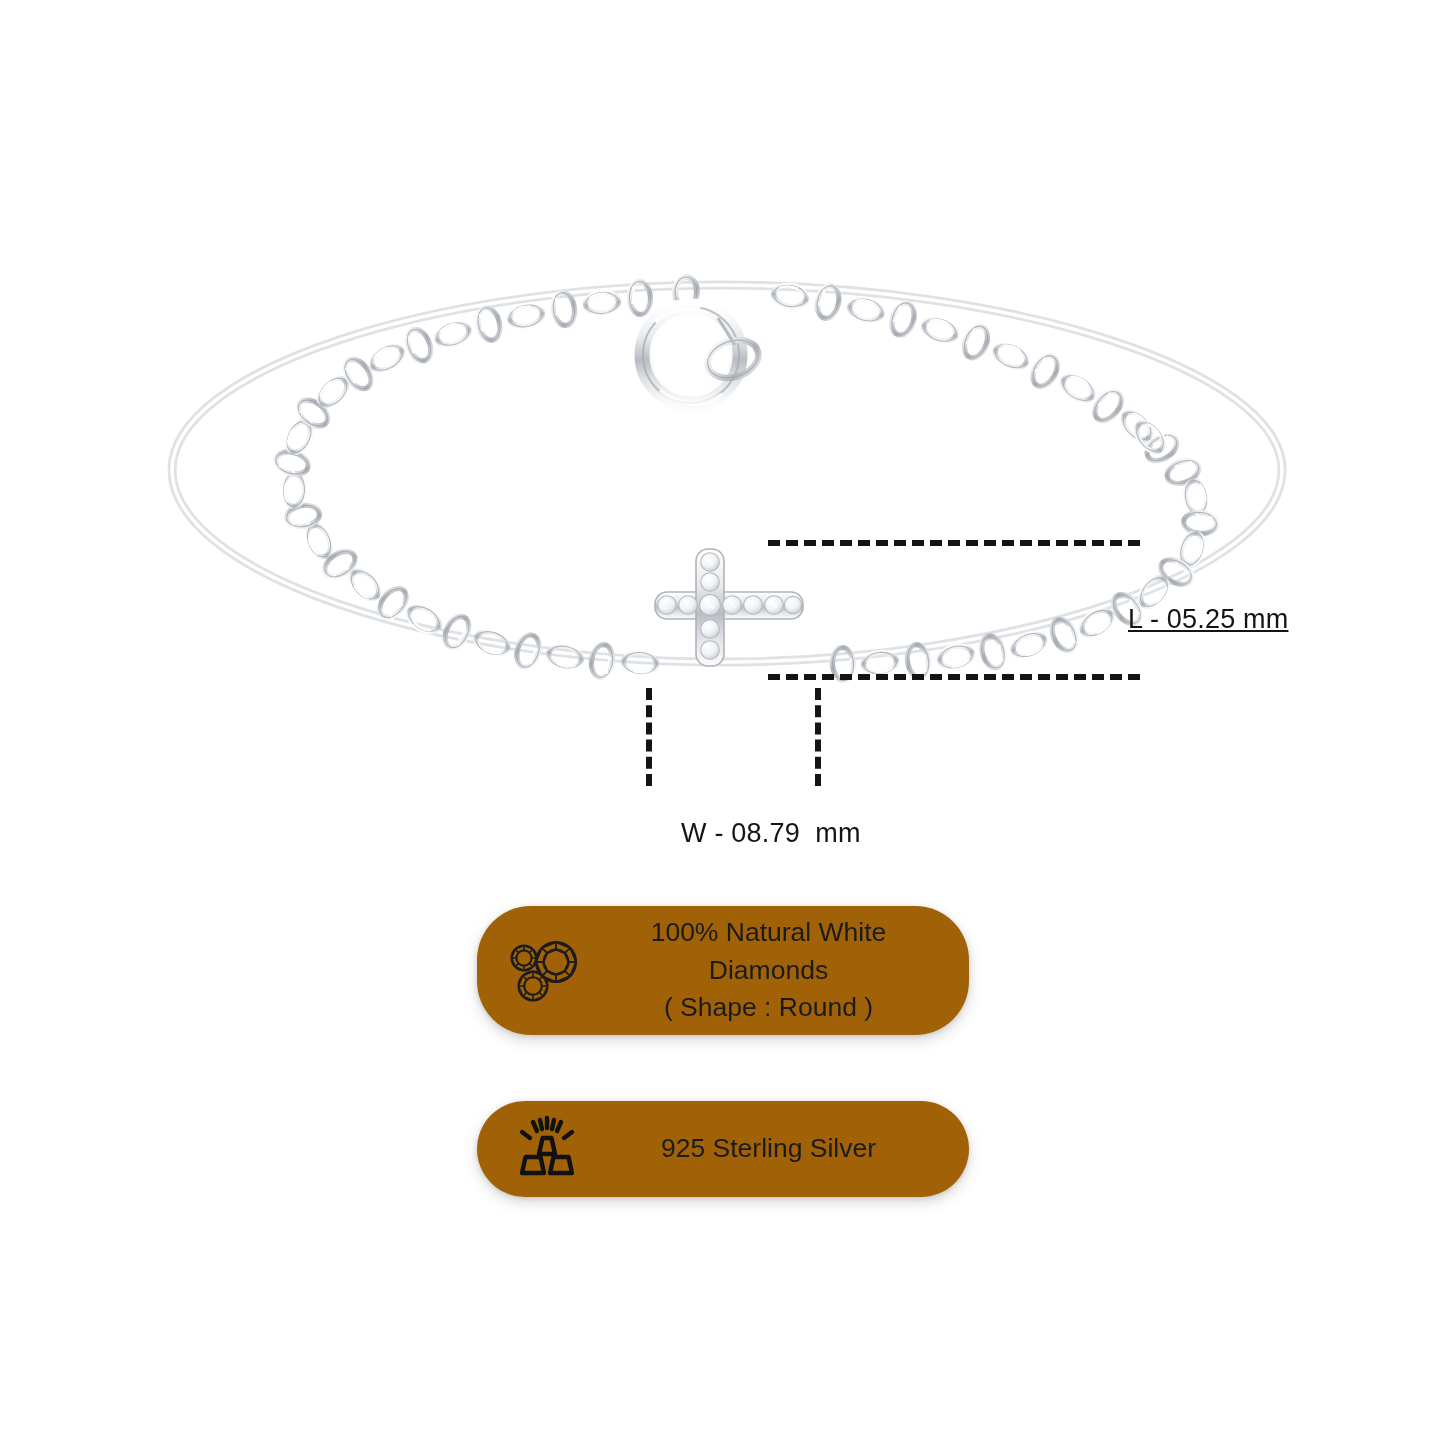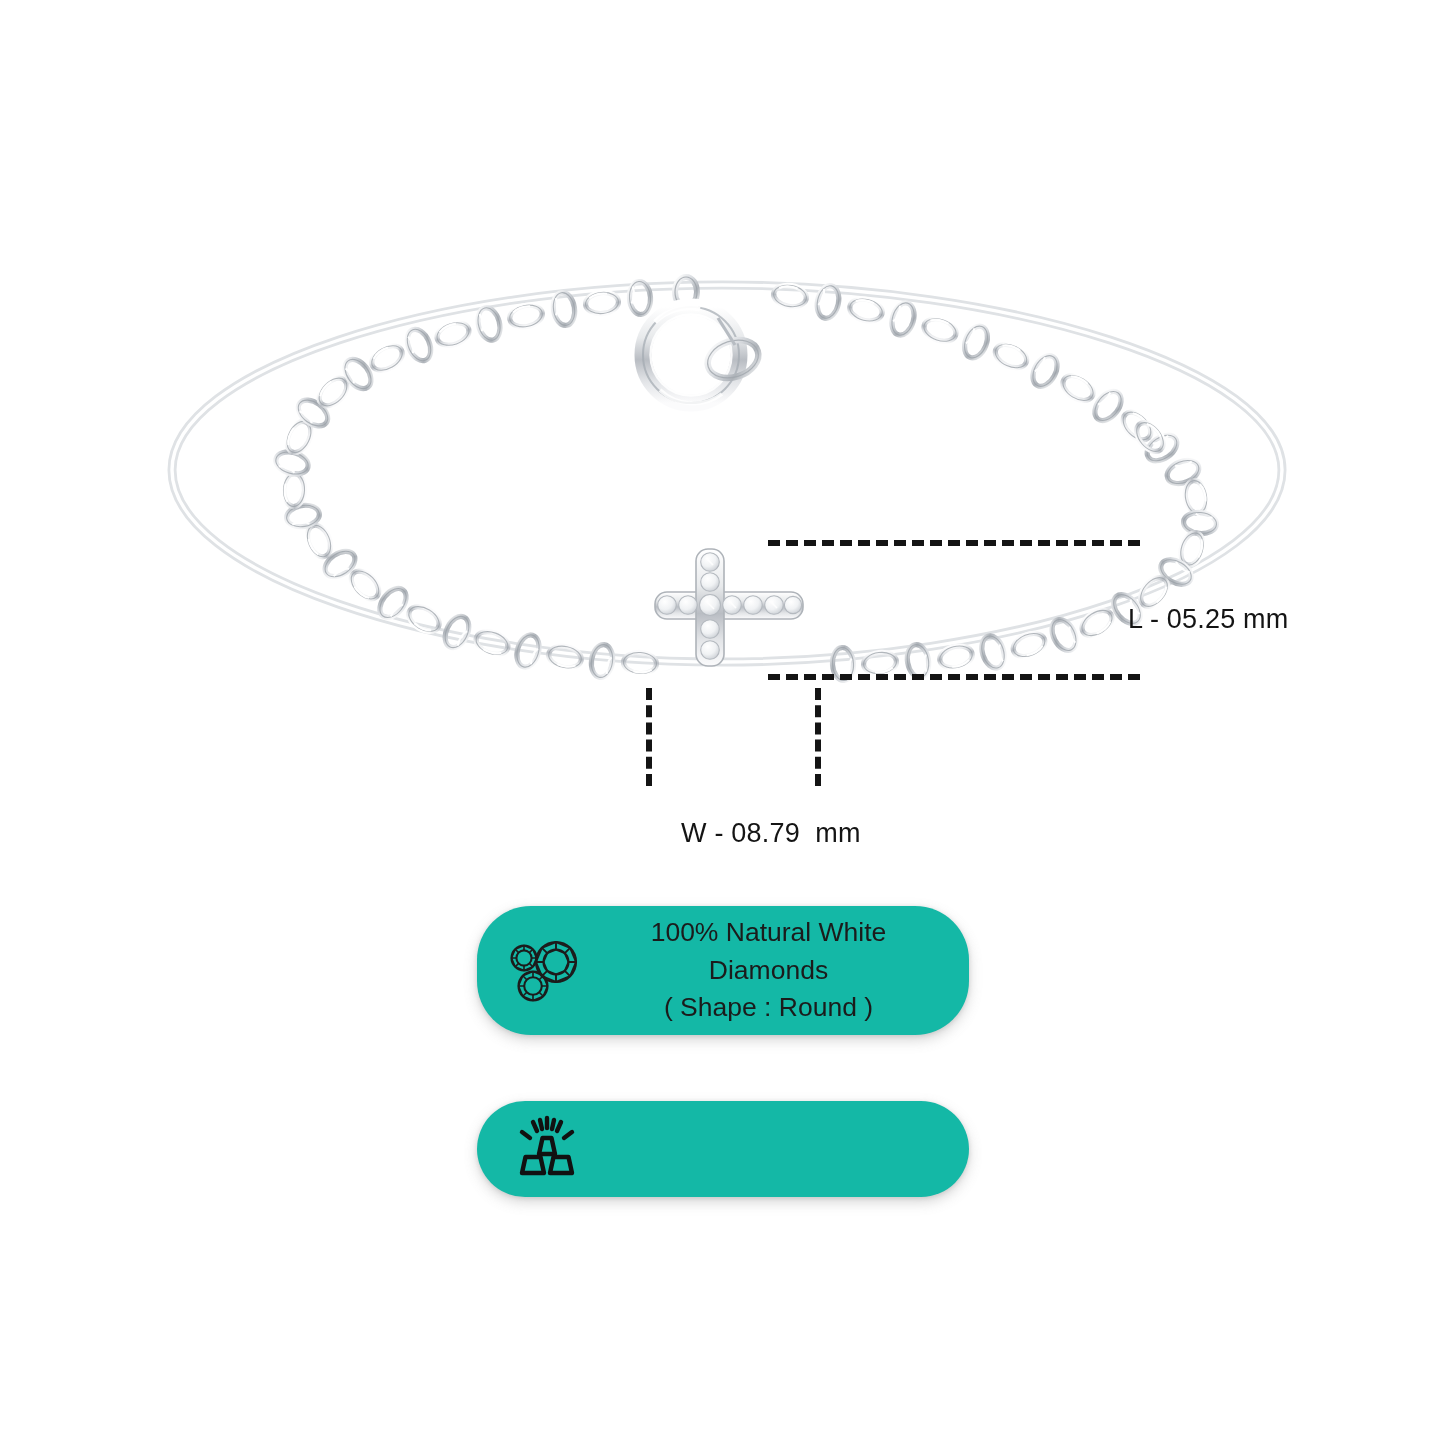--- a/index.html
+++ b/index.html
@@ -57,21 +57,21 @@
     position: absolute;
     left: 0;
     top: 906px;
     width: 1445px;
   }
   .feature-card {
     position: relative;
     width: 492px;
     margin: 0 auto 66px auto;
     min-height: 96px;
-    background: #14b8a6;
+    background: #a16207;
     border-radius: 54px;
     box-shadow: 0 5px 13px rgba(120,120,120,0.30),
                 0 1px 4px rgba(120,120,120,0.22);
     display: flex;
     align-items: center;
     padding: 8px 0;
     box-sizing: border-box;
     justify-content: space-between;
   }
   .feature-icon {
@@ -259,21 +259,21 @@
         <g stroke="#ffffff" stroke-width="1.5" opacity="0.9">
           <path d="M 706 558 l 7 7 M 706 601 l 8 8 M 729 601 l 7 7 M 770 601 l 7 7"></path>
         </g>
       </g>
     </svg>
   </div>
 
   <div class="dim-line-h" style="left:768px; top:540px; width:372px;"></div>
 
   <div class="dim-line-h" style="left:768px; top:674px; width:372px;"></div>
-  <div class="dim-label" style="left:1128px; top:604px;">L - 05.25 mm</div>
+  <div class="dim-label" style="left:1128px; top:604px;text-decoration:underline;">L - 05.25 mm</div>
 
   <div class="dim-line-v" style="left:646px; top:688px; height:98px;"></div>
 
   <div class="dim-line-v" style="left:815px; top:688px; height:98px;"></div>
   <div class="dim-label" style="left:644px; top:818px;margin-left:37px;">W - 08.79  mm</div>
 
   <div id="feature-cards">
 
     <div class="feature-card card-diamond">
       <div class="feature-icon">
@@ -346,17 +346,18 @@
             <path d="M 43 7 L 41 16"></path>
 
             <path d="M 28 41 L 31.5 25 L 40.5 25 L 44 41 Z"></path>
 
             <path d="M 11 60 L 14.5 44 L 29.5 44 L 33 60 Z"></path>
 
             <path d="M 39 60 L 42.5 44 L 57.5 44 L 61 60 Z"></path>
           </g>
         </svg>
       </div>
+      <div class="feature-text">925 Sterling Silver</div>
     </div>
 
 
   </div>
 </div>
 
 </body></html>

